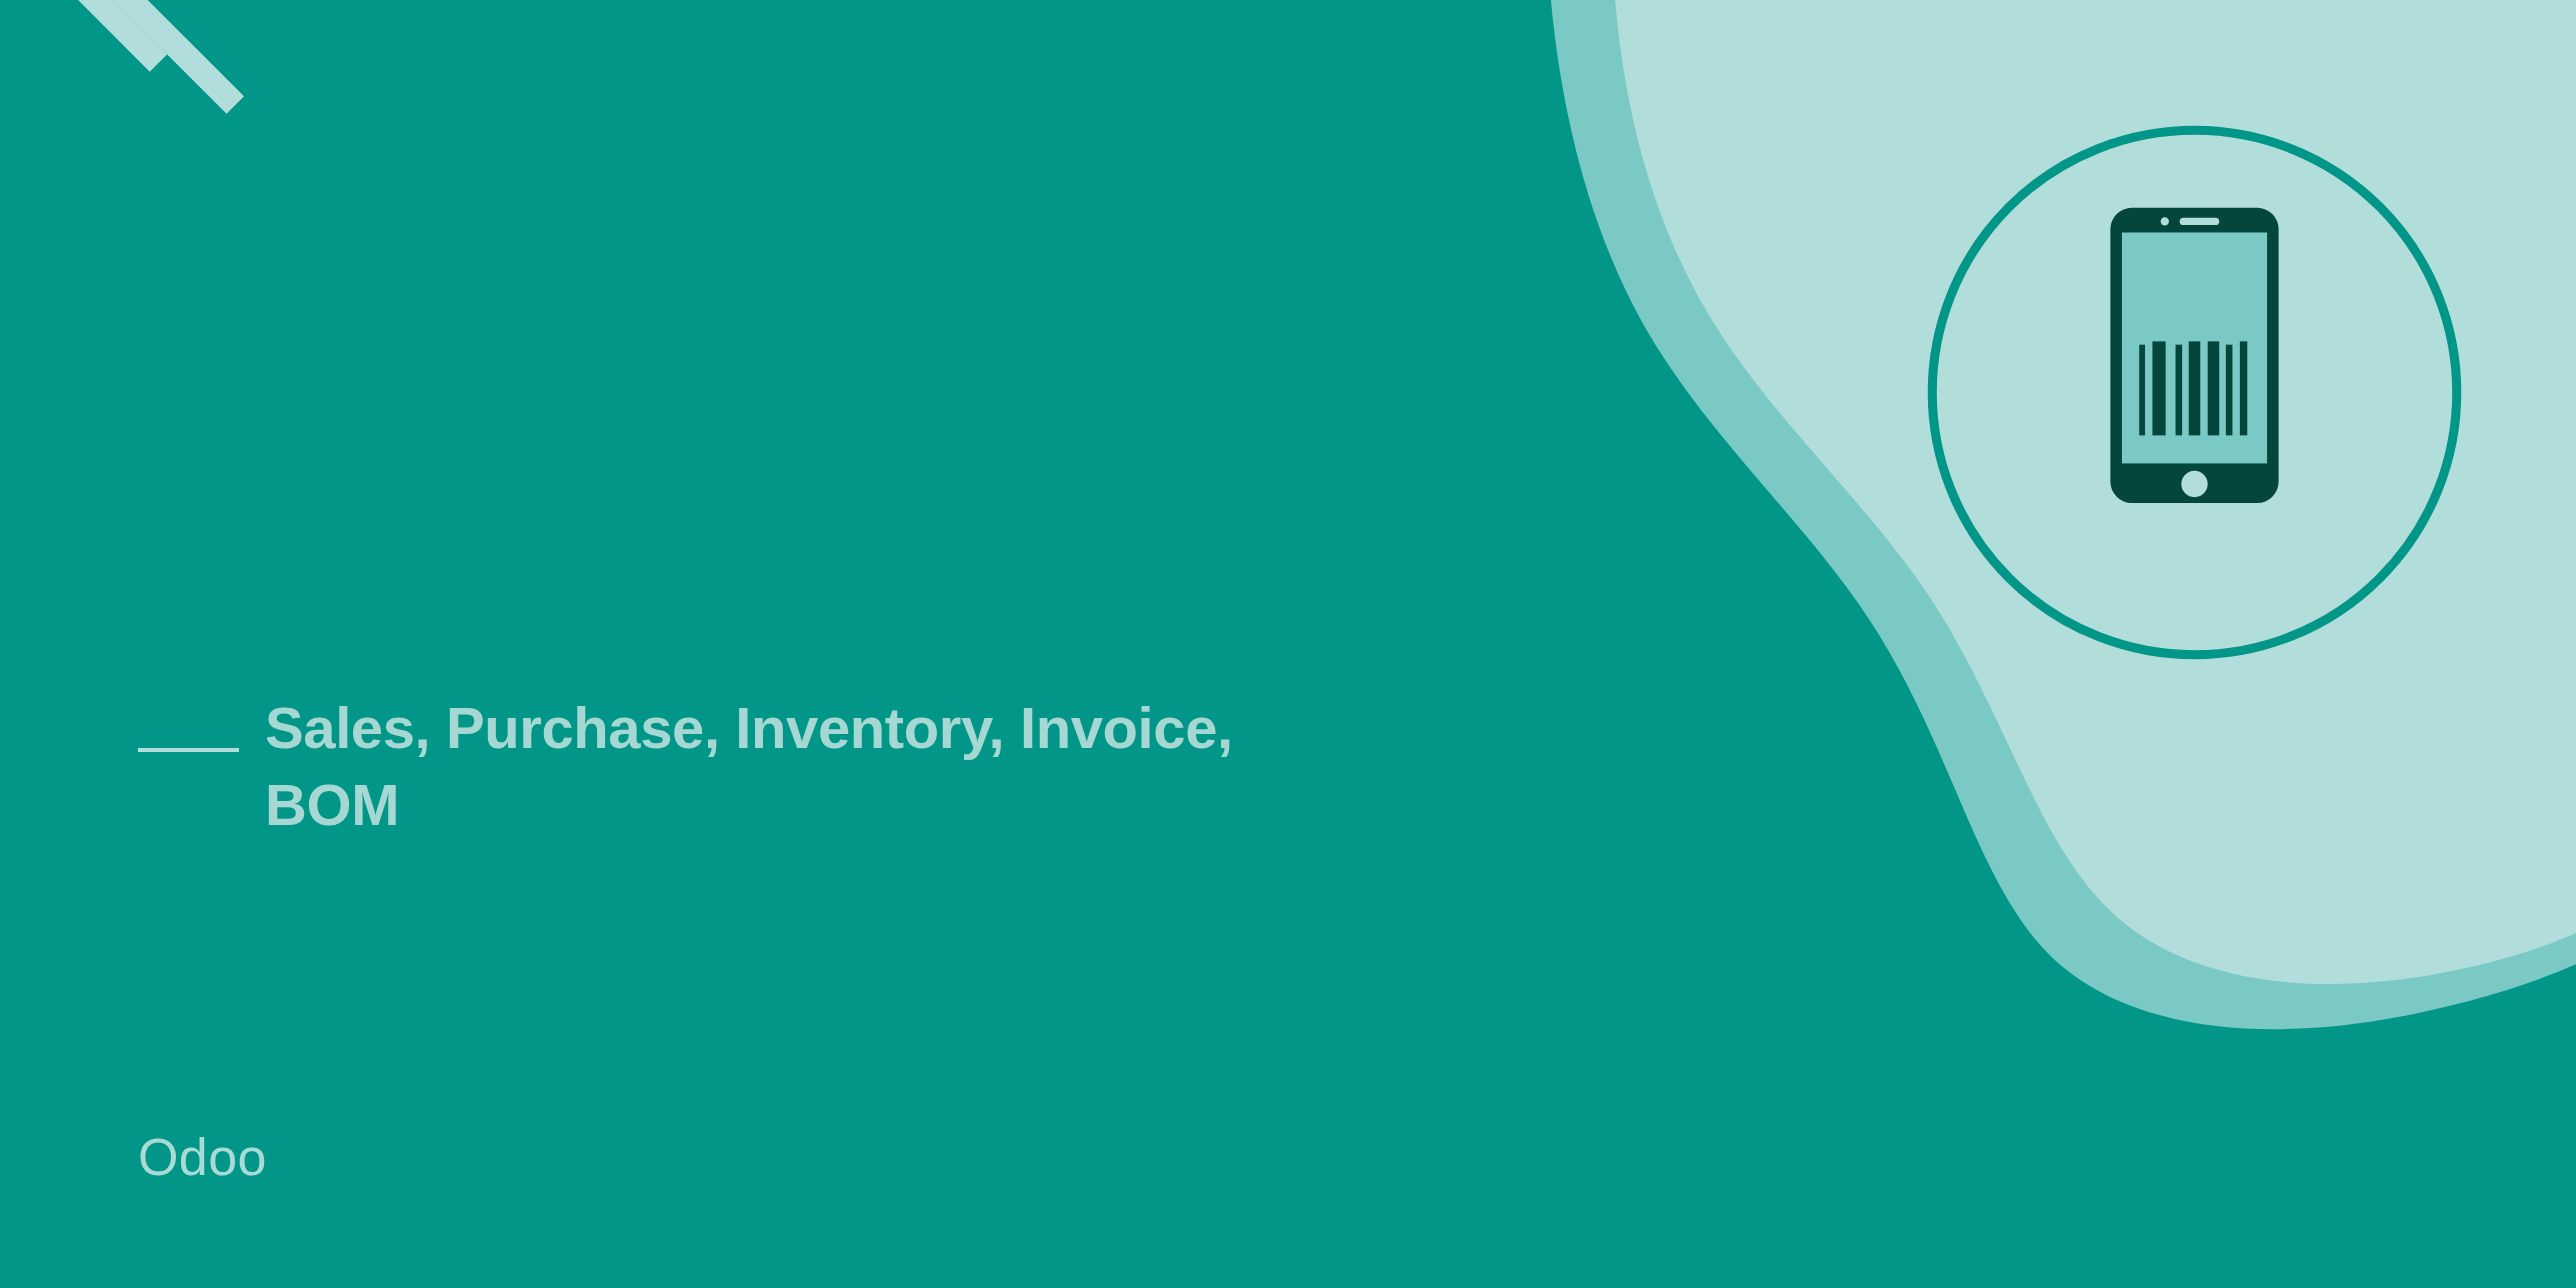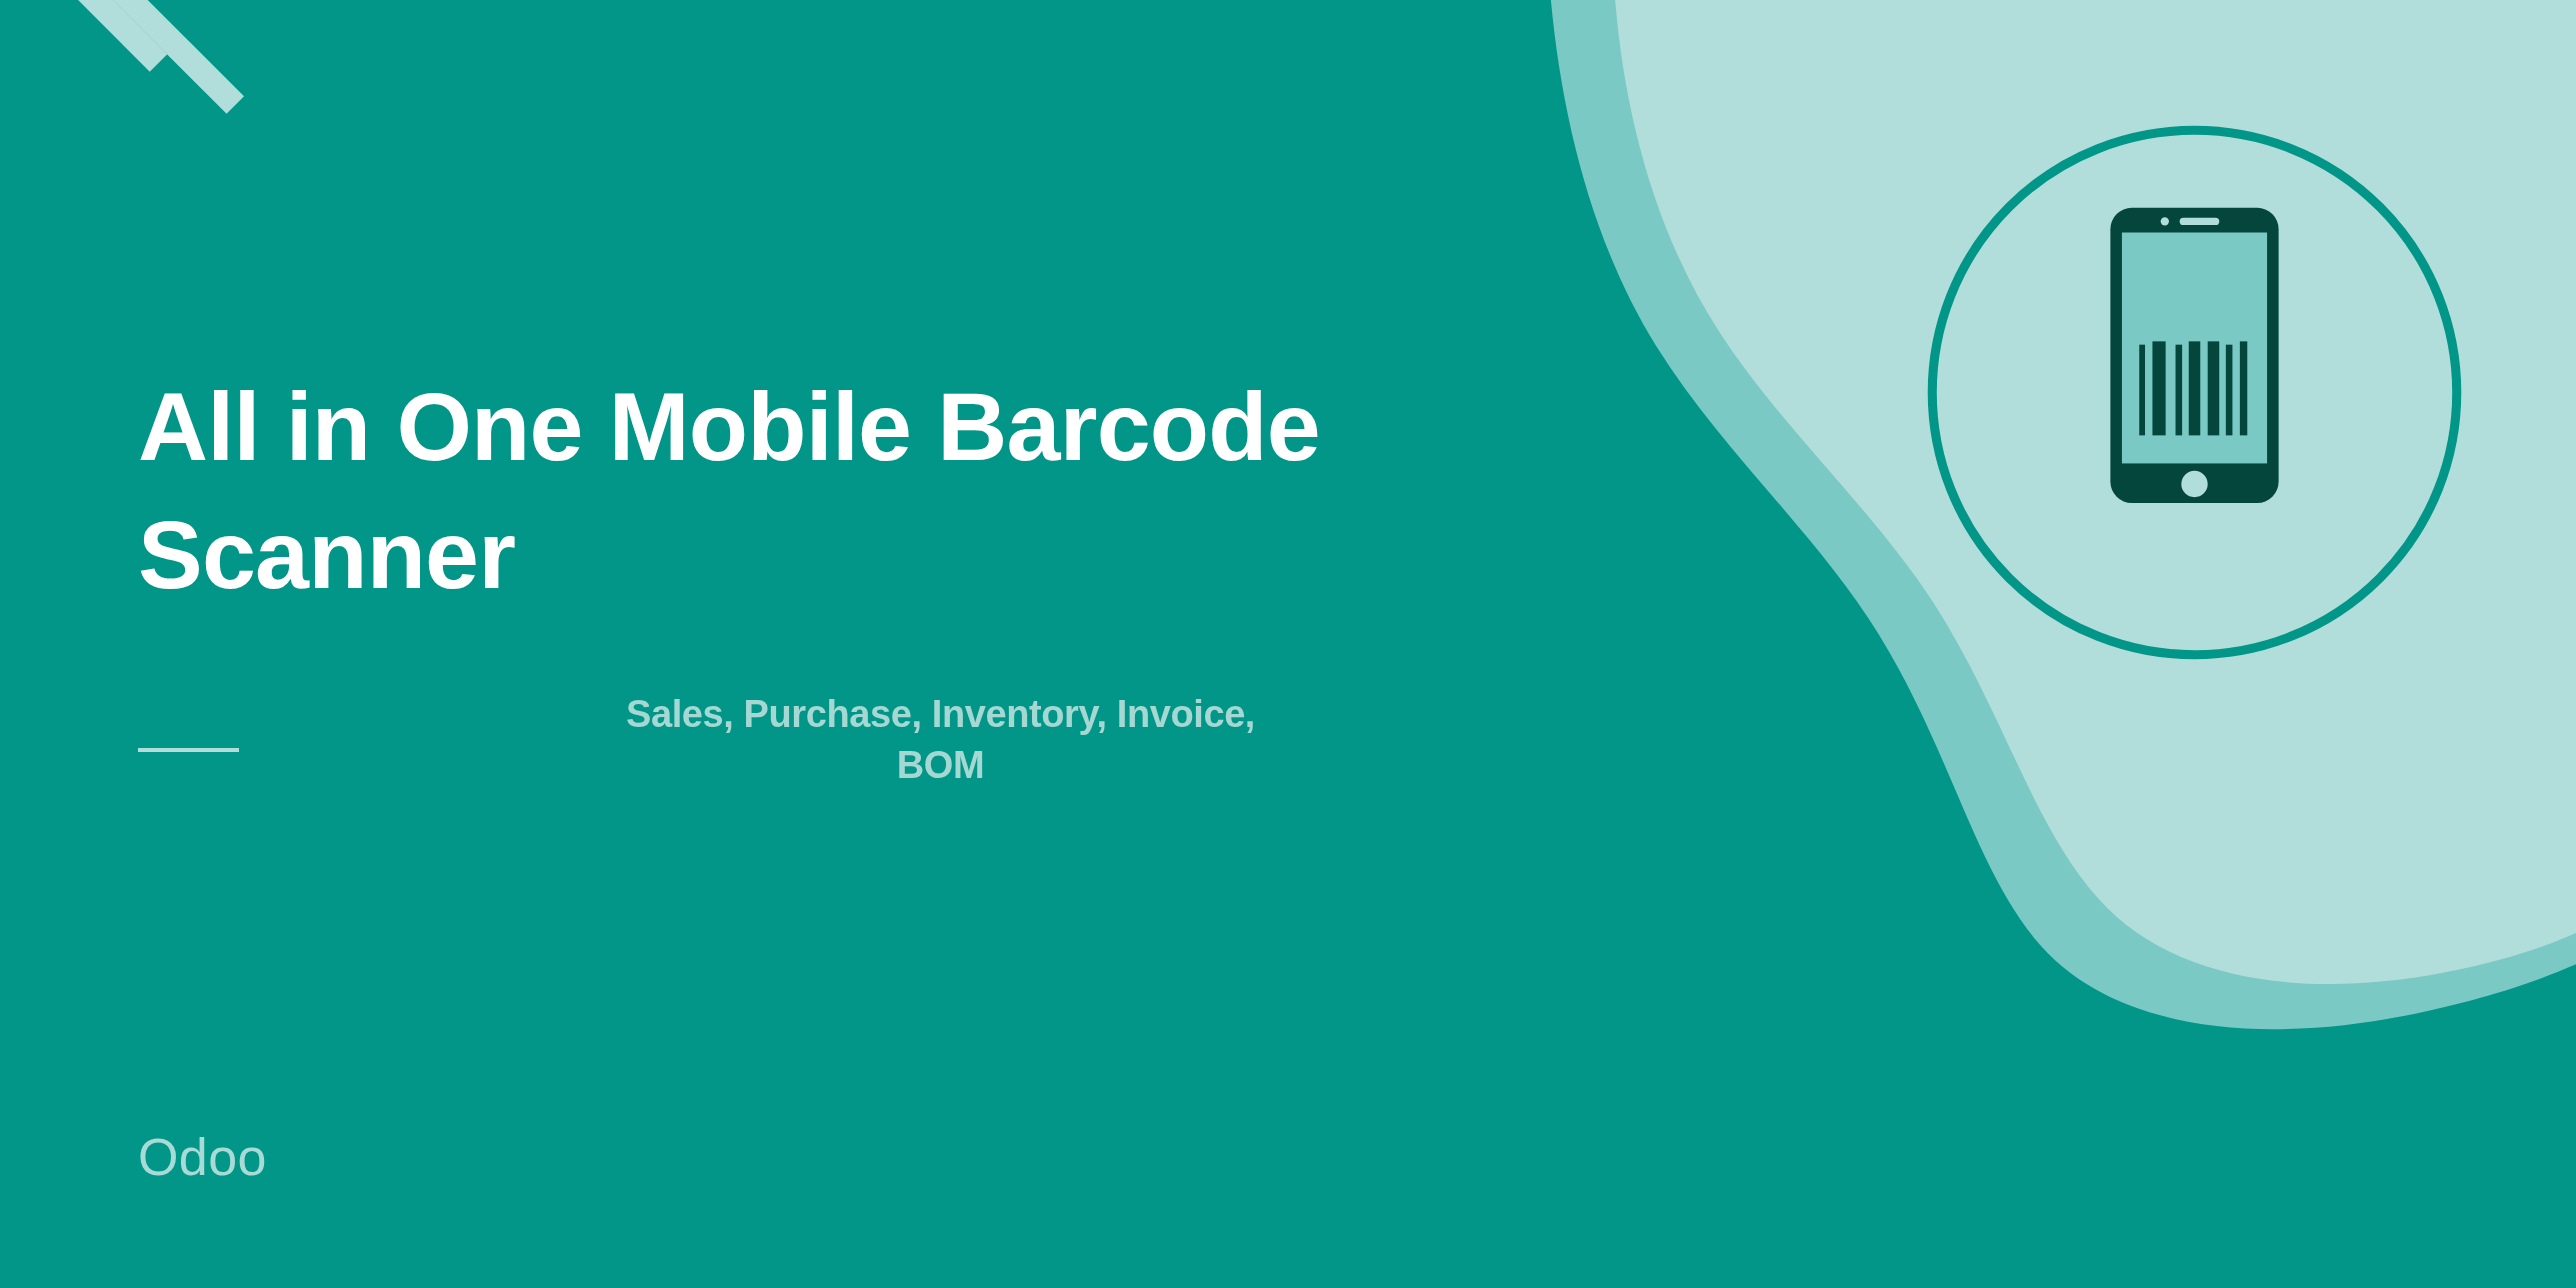--- a/index.html
+++ b/index.html
@@ -70,25 +70,24 @@
     margin-right: 26px;
   }
 
   .subtitle {
     flex: 0 0 auto;
     width: 1351px;
     margin: 0;
     color: #a5d8d3;
     font-family: "Liberation Sans", sans-serif;
     font-weight: 600;
-    font-size: 38px;
+    font-size: 58px;
     line-height: 1.33;
     letter-spacing: -0.4px;
     white-space: pre-line;
-    text-align: center;
   }
 
   .brand {
     position: absolute;
     left: 0;
     top: 1127px;
     margin: 0;
     color: #a9dbd6;
     font-family: "Liberation Sans", sans-serif;
     font-weight: 400;
@@ -132,22 +131,20 @@
              L3126,0 Z"></path>
 
     <g>
       <rect x="96" y="-120" width="30" height="230" fill="#b1dedb" transform="rotate(-45 111 -5)"></rect>
       <rect x="168" y="-120" width="30" height="290" fill="#b1dedb" transform="rotate(-45 183 25)"></rect>
     </g>
   </svg>
 
   <div class="content">
 
-    <h1 class="title">All in One Mobile Barcode
-Scanner</h1>
 
     <div class="subtitle-row">
       <span class="subtitle-rule"></span>
       <p class="subtitle">Sales, Purchase, Inventory, Invoice,
 BOM</p>
     </div>
 
     <p class="brand">Odoo</p>
   </div>
 

